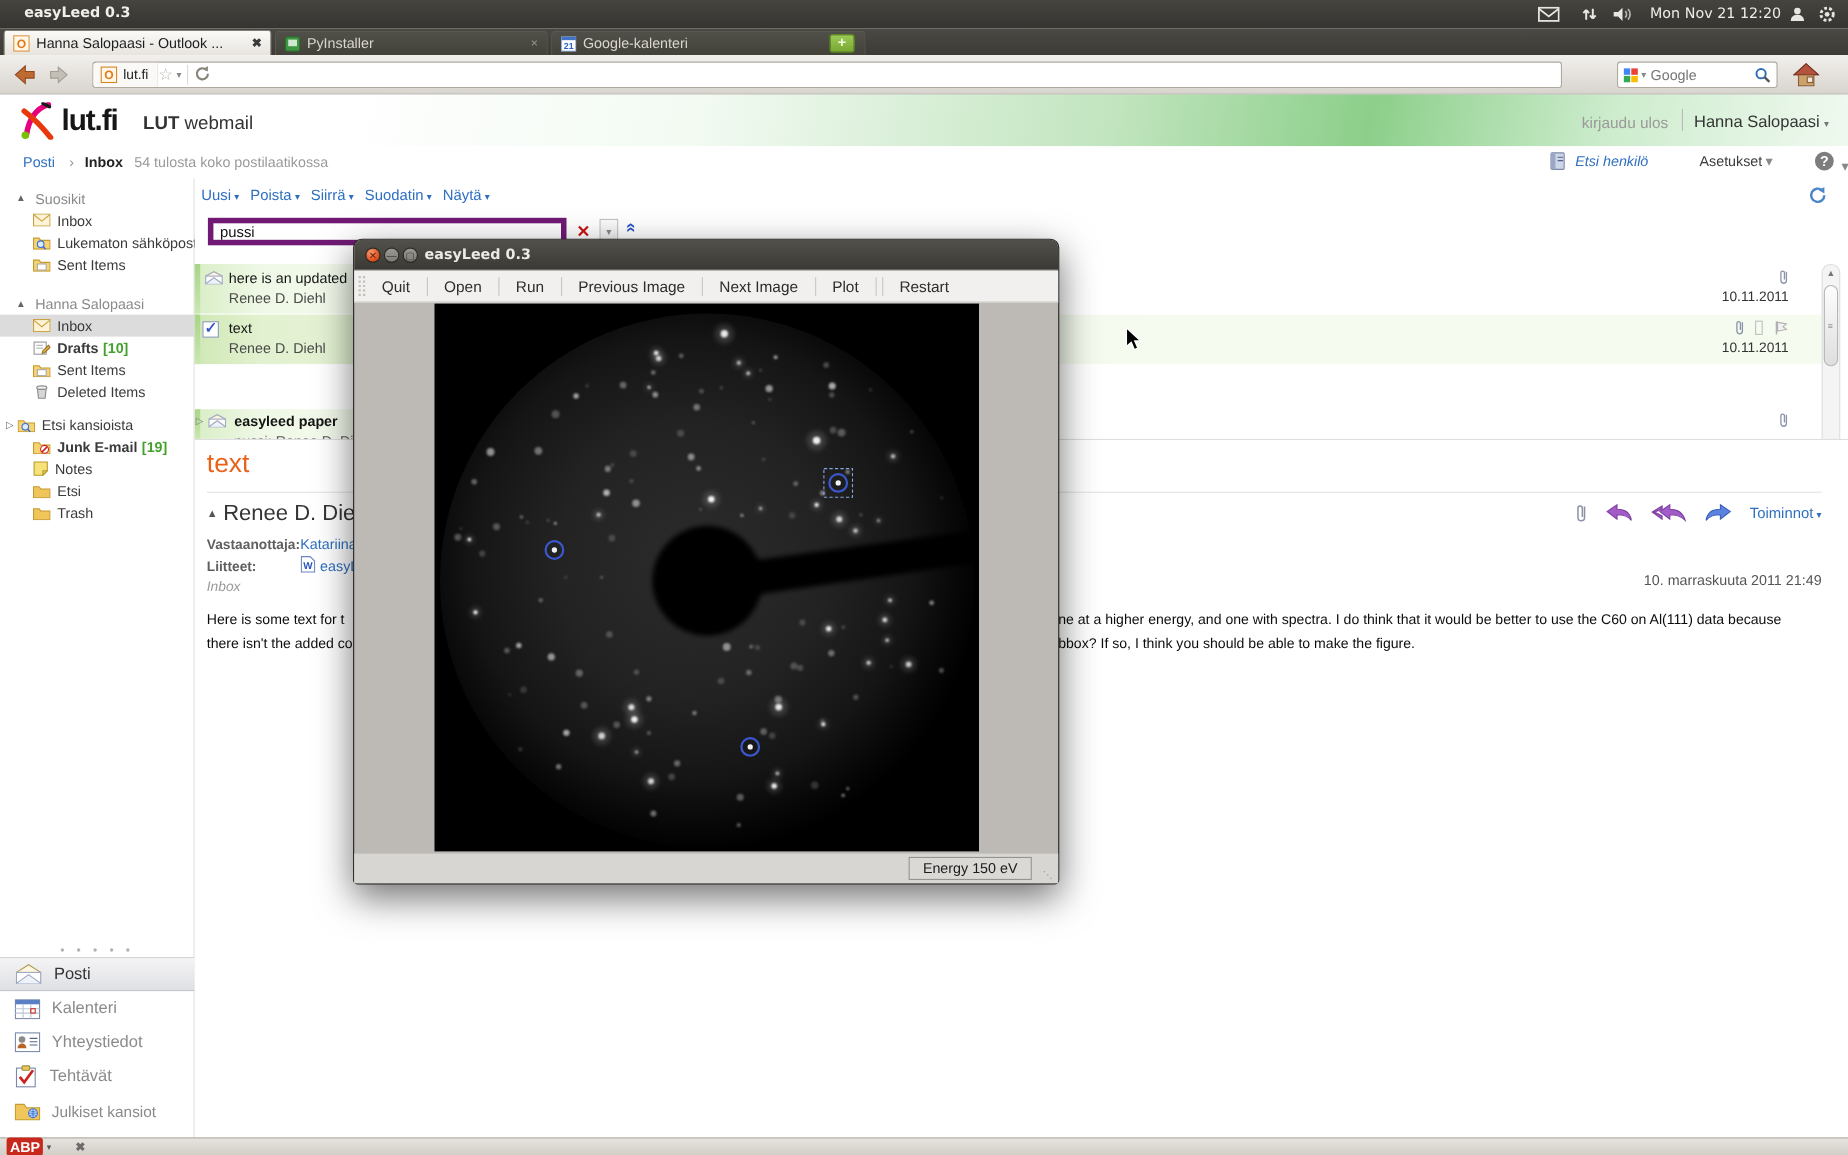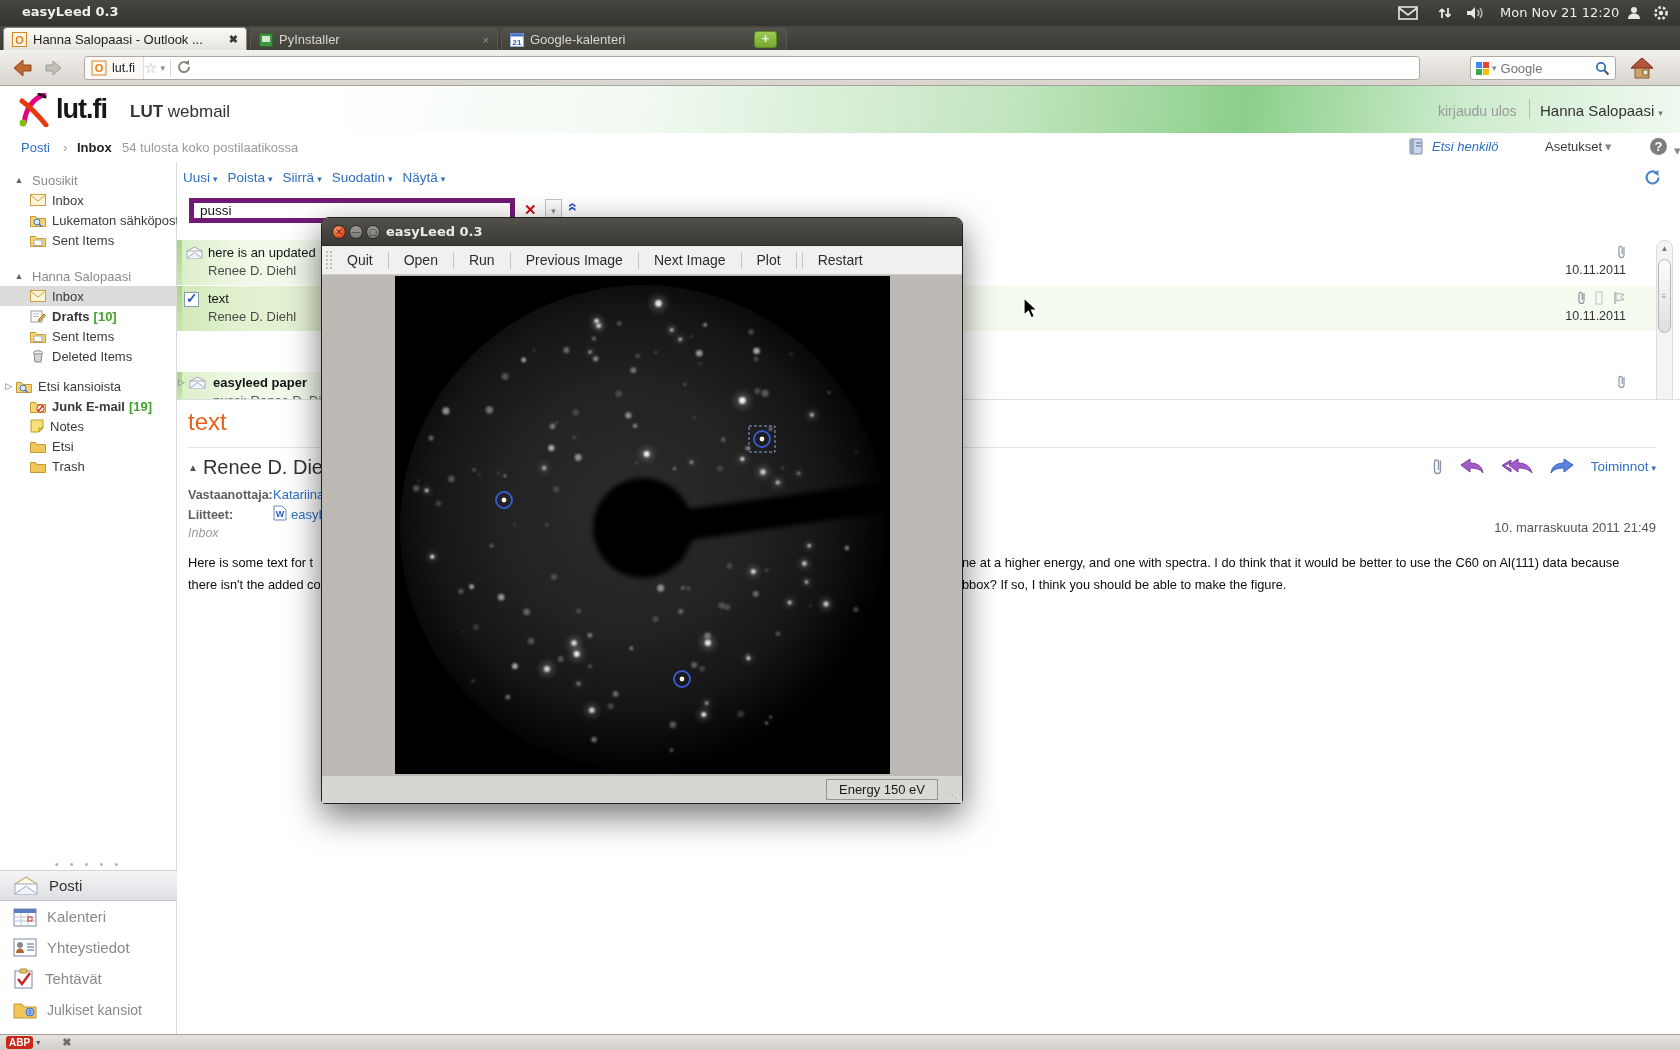--- a/index.html
+++ b/index.html
@@ -112,21 +112,21 @@
   #elmenu{position:absolute;left:0;top:28px;width:100%;height:29px;background:#f1f0ee;border-bottom:1px solid #cfcdc9;display:flex;align-items:center}
   #elmenu .grip{width:6px;height:18px;margin-left:4px;border-left:2px dotted #c2c0bc;border-right:2px dotted #c2c0bc}
   .mi{font-size:14px;color:#2d2d2d;padding:0 15px;white-space:nowrap}
   .msep{width:1px;height:17px;background:#c8c6c2}
   #leedbox{position:absolute;left:73px;top:58px;width:495px;height:498px;background:#000}
   #elstatus{position:absolute;left:0;bottom:0;width:100%;height:27px;background:#d8d6d3}
   #energy{position:absolute;right:24px;top:3px;width:112px;height:21px;border:1px solid #96948e;background:#dbd9d6;font-size:13px;color:#1b1b1b;text-align:center;line-height:20px}
   #grip2{position:absolute;right:4px;bottom:3px;width:10px;height:10px;color:#9a9893;font-size:9px;line-height:10px}
   
   #addonbar{position:absolute;left:0;top:1034px;width:1680px;height:16px;background:linear-gradient(#e6e3de,#d2cec8);border-top:1px solid #a59f96;display:flex;align-items:center}
-  #abp{margin-left:6px;background:#c8271c;color:#fff;font-weight:bold;font-size:10px;padding:1px 3px;border-radius:3px}
+  #abp{margin-left:6px;background:#c8271c;color:#fff;font-weight:bold;font-size:13px;padding:1px 3px;border-radius:3px}
   #abpdd{color:#555;font-size:8px;margin-left:3px}
   #abclose{margin-left:22px;color:#6b6b6b;font-size:11px;font-weight:bold}
   
   #cursor{position:absolute;left:1023px;top:298px;z-index:999}
 </style>
 </head>
 <body>
 
 <div id="panel">
   <span class="ptitle">easyLeed 0.3</span>

